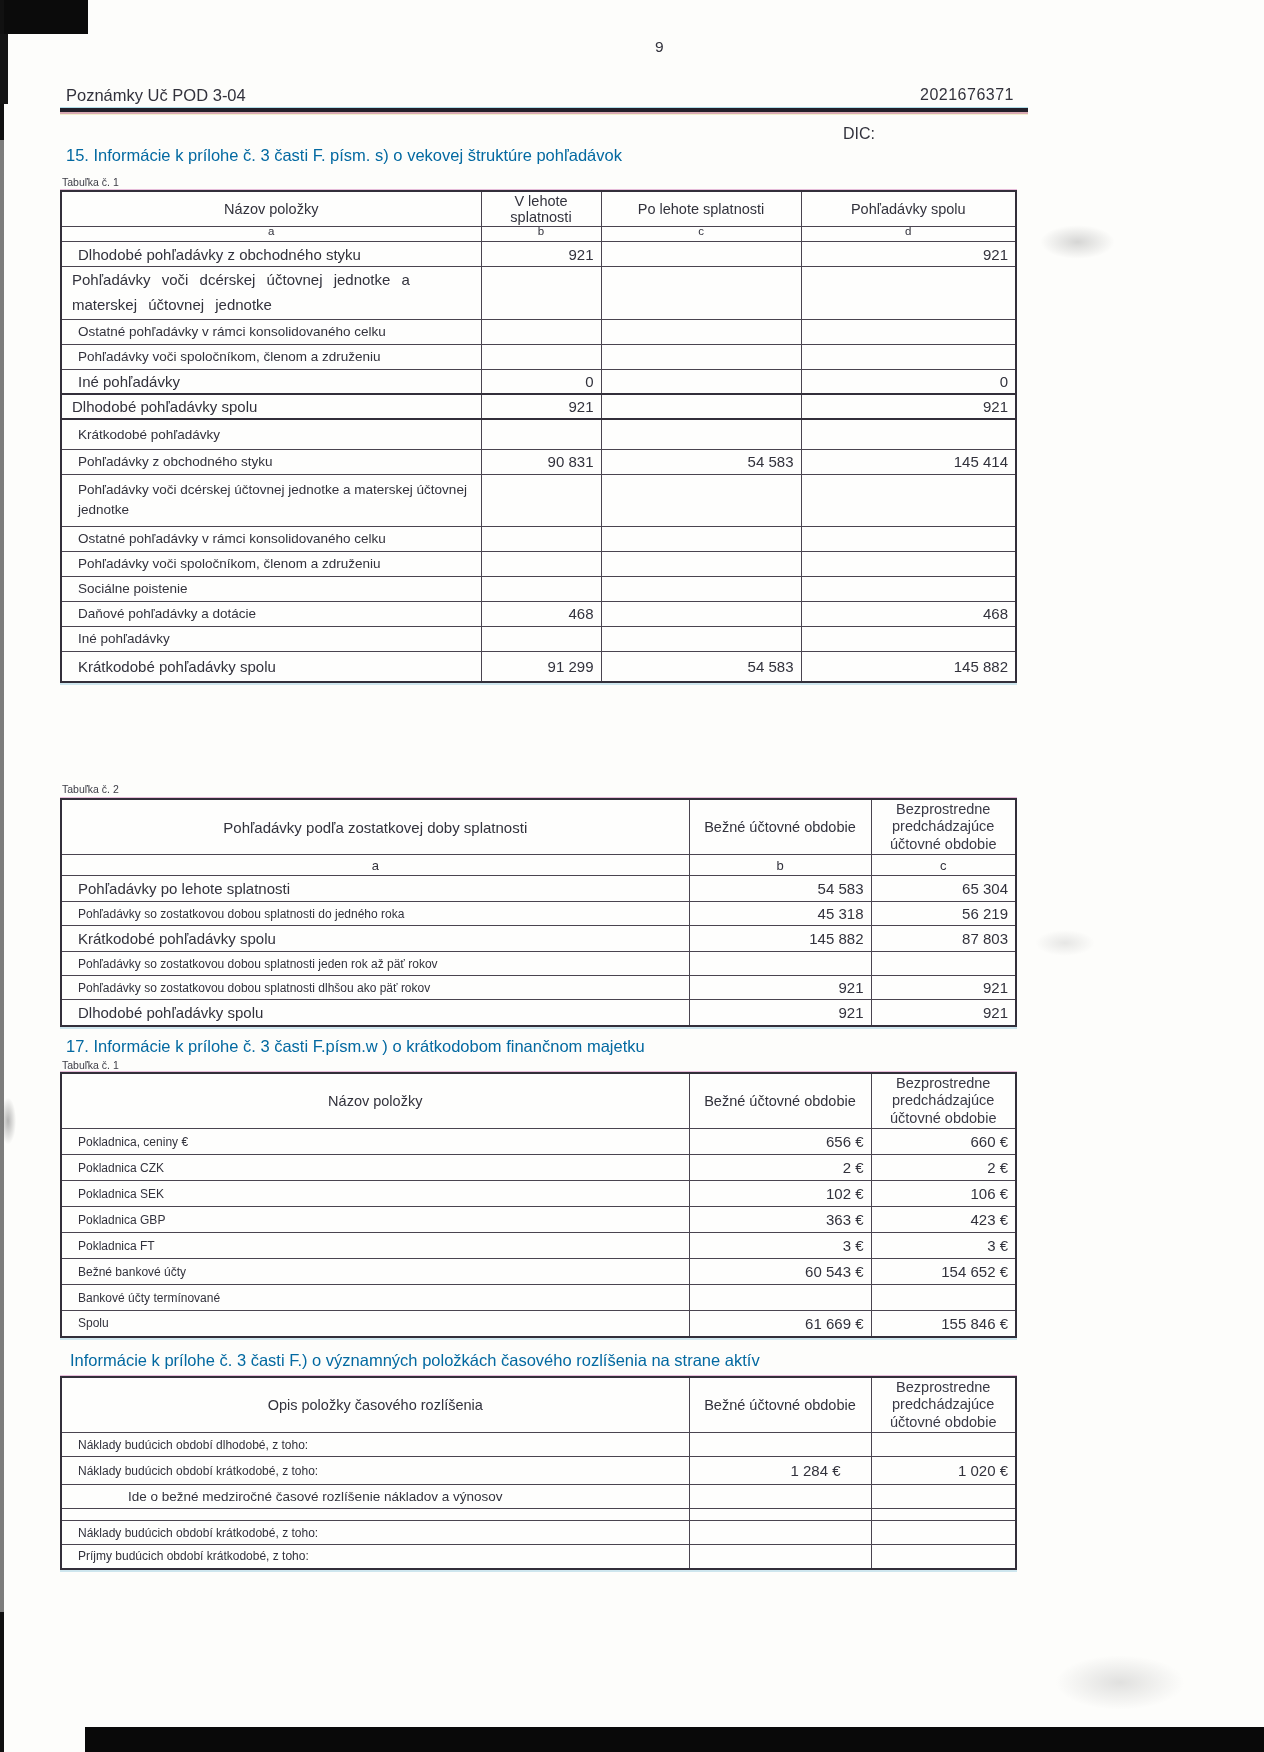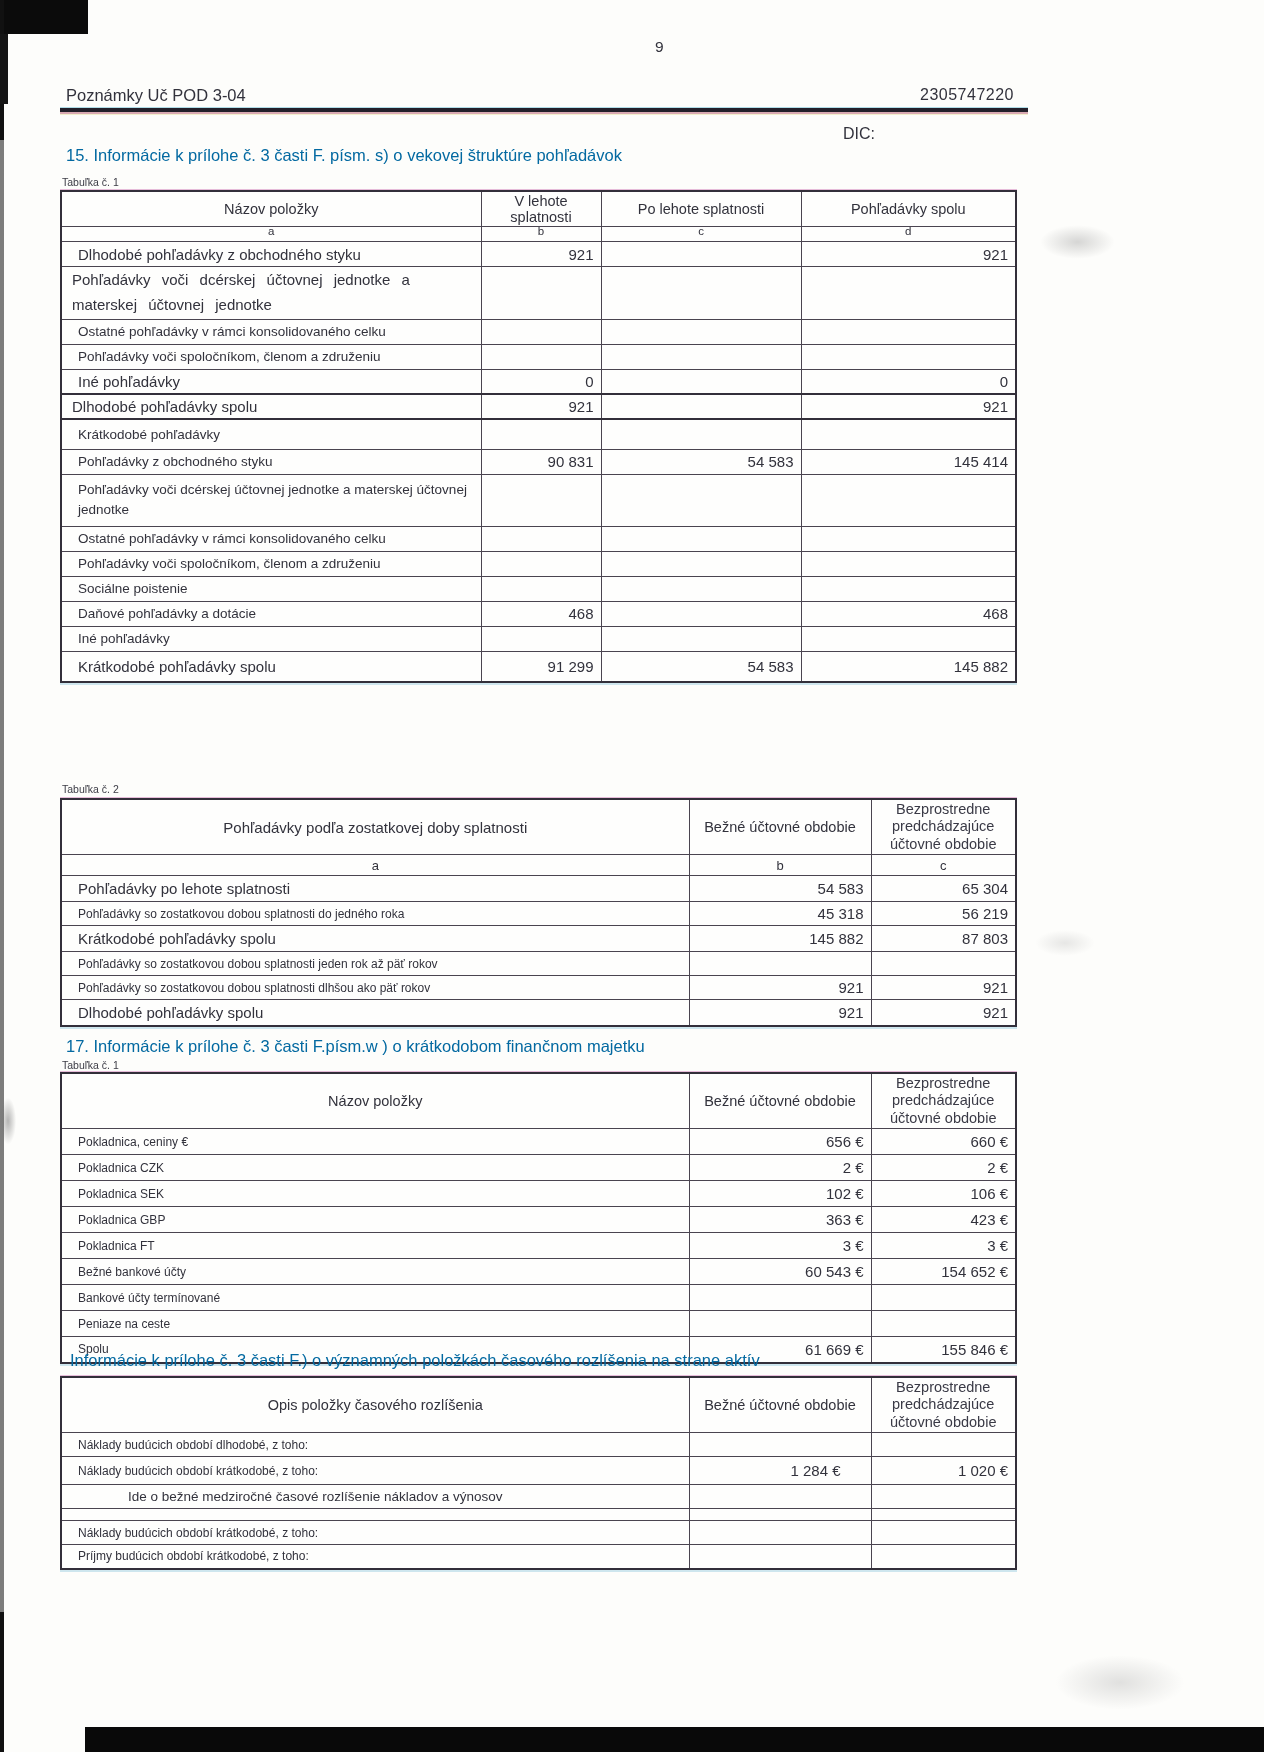--- a/index.html
+++ b/index.html
@@ -90,21 +90,21 @@
   <div class="abs art-leftsliver"></div>
   <div class="abs art-bottombar"></div>
   <div class="abs smudge-a"></div>
   <div class="abs smudge-b"></div>
   <div class="abs smudge-c"></div>
   <div class="abs smudge-d"></div>
 
   <div class="abs pagenum">9</div>
   <div class="abs hdr-left">Poznámky Uč POD 3-04</div>
   <div class="abs hdr-dic">DIC:</div>
-  <div class="abs hdr-dicval">2305747220</div>
+  <div class="abs hdr-dicval">2021676371</div>
   <div class="abs hdr-rule"></div>
 
   <div class="abs sec-title s15-title">15. Informácie k prílohe č. 3 časti F. písm. s) o  vekovej štruktúre pohľadávok</div>
   <div class="abs tbl-label t1-label">Tabuľka č. 1</div>
 
   <table class="abs t t1">
     <colgroup>
         <col style="width:420px">
         <col style="width:120px">
         <col style="width:200px">
@@ -326,25 +326,20 @@
           <td class="lbl">Bežné bankové účty</td>
           <td class="val b">60 543 €</td>
           <td class="val">154 652 €</td>
         </tr>
         <tr>
           <td class="lbl">Bankové účty termínované</td>
           <td class="val b"></td>
           <td class="val"></td>
         </tr>
         <tr>
-          <td class="lbl">Peniaze na ceste</td>
-          <td class="val b"></td>
-          <td class="val"></td>
-        </tr>
-        <tr>
           <td class="lbl">Spolu</td>
           <td class="val b">61 669 €</td>
           <td class="val">155 846 €</td>
         </tr>
       </tbody>
   </table>
 
   <div class="abs sec-title sf-title">Informácie k prílohe č. 3 časti F.)  o významných položkách časového rozlíšenia na strane aktív</div>
 
   <table class="abs t t4">

